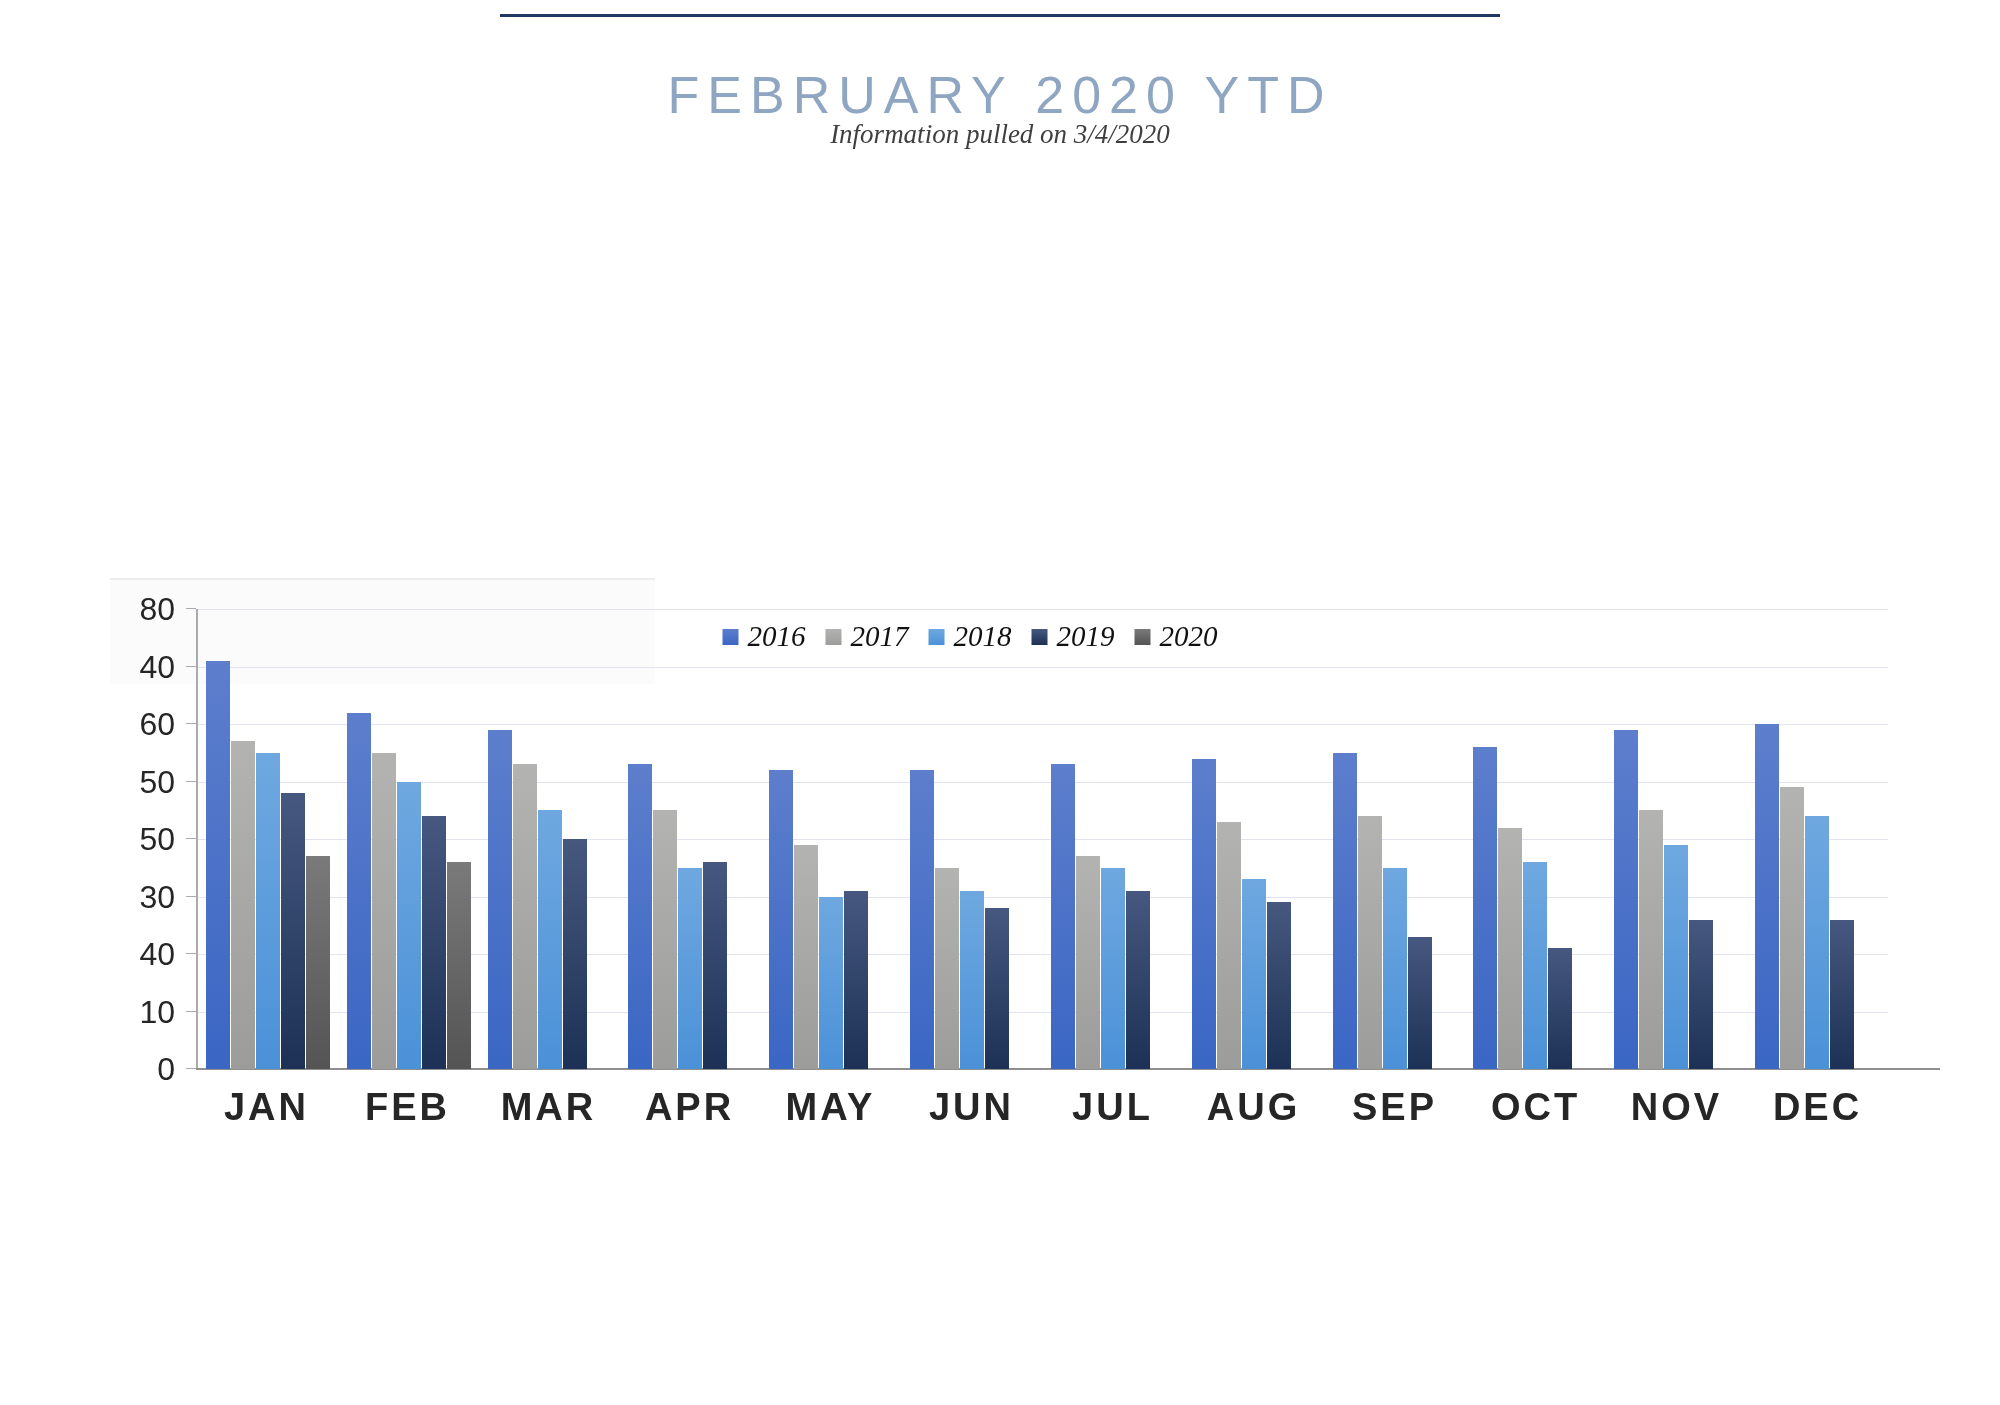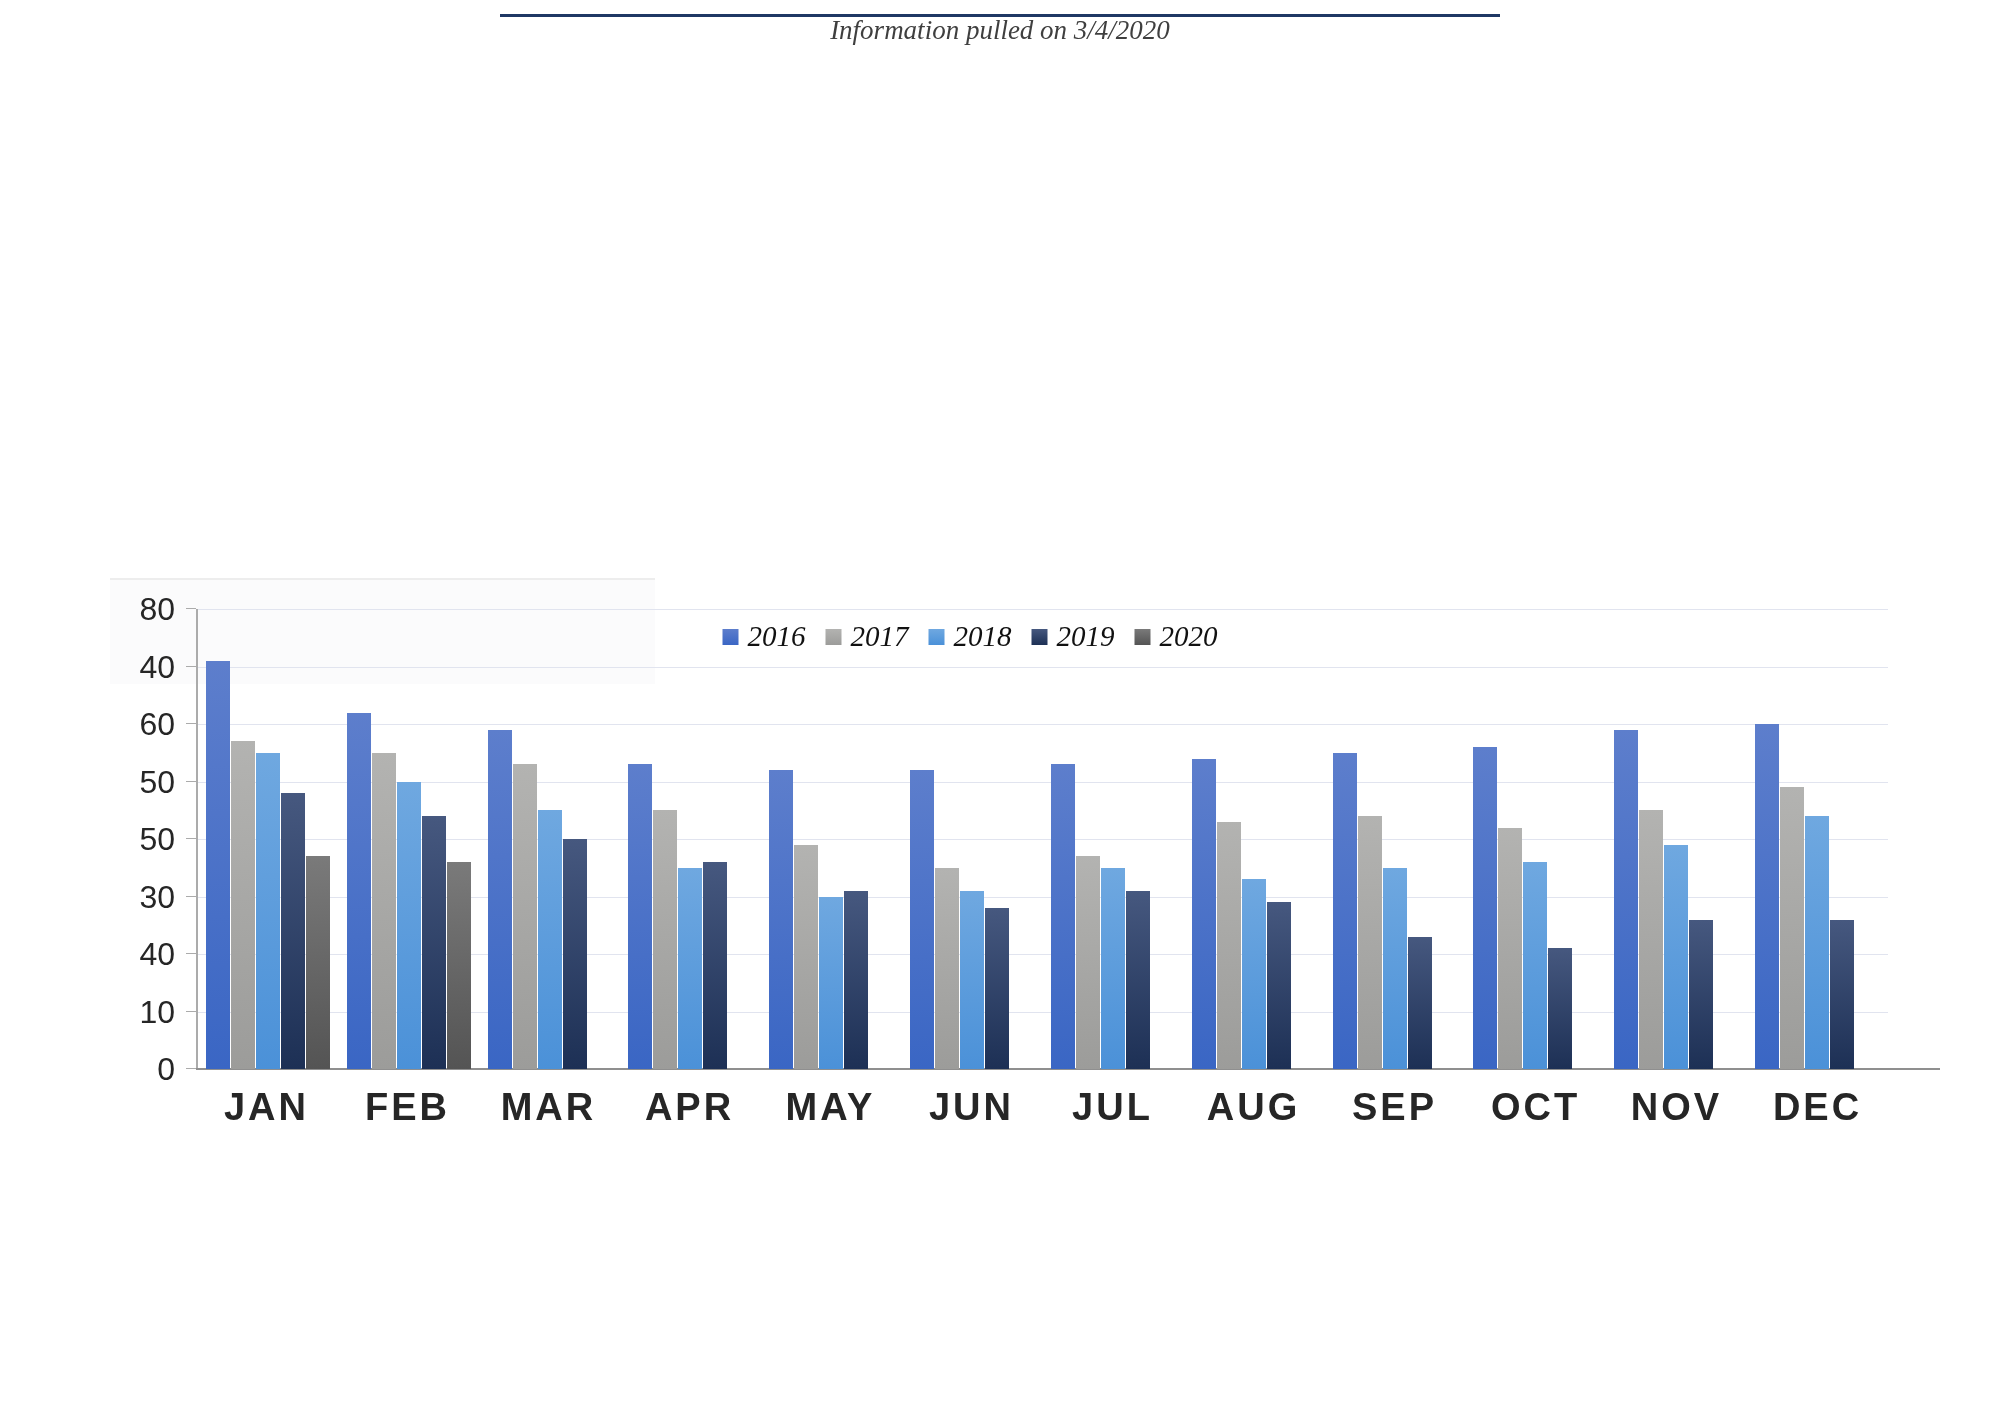--- a/index.html
+++ b/index.html
@@ -43,20 +43,21 @@
   .llab { font-family: "Liberation Serif", "DejaVu Serif", serif; font-style: italic;
           font-size: 29px; color: #111111; line-height: 1; }
 </style>
 </head>
 <body>
 
 <div class="page">
 
   <div class="header">
     <div class="underline"></div>
+    <div class="subtitle">FEBRUARY 2020 YTD</div>
     <div class="note">Information pulled on 3/4/2020</div>
   </div>
 
   <div class="artifact"></div>
 
   <div class="chart">
     <div class="ylabs">
         <div class="ylab" style="bottom: -20px;">0</div>
         <div class="ylab" style="bottom: 37.5px;">10</div>
         <div class="ylab" style="bottom: 95px;">40</div>

